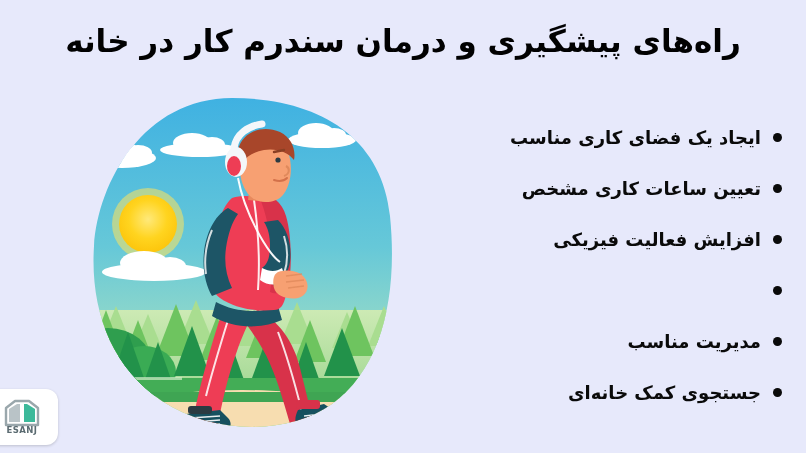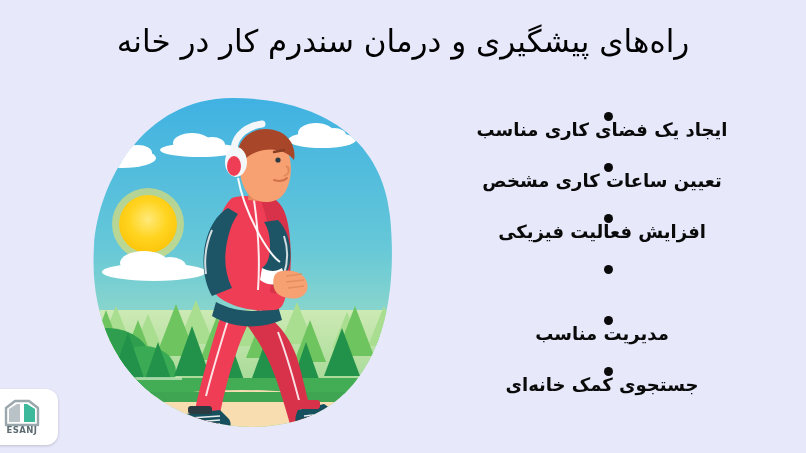--- a/index.html
+++ b/index.html
@@ -10,41 +10,40 @@
     overflow:hidden;position:relative;
   }
   #poster{position:absolute;inset:0;background:#e7e9fb;}
 
   
   .title{
     position:absolute;left:0;right:0;top:22px;
     text-align:center;
     direction:rtl;
     font-size:31px;
-    font-weight:normal;
+    font-weight:bold;
     color:#010101;
     letter-spacing:0px;
     line-height:1.25;
     padding:0 22px;
     box-sizing:border-box;
     white-space:nowrap;
   }
 
   
   .bullets{
     position:absolute;
     right:24px;
     top:112px;
     width:360px;
     direction:rtl;
     text-align:right;
   }
   .bullet-row{
     display:flex;
-    flex-direction:column;
     align-items:center;
     justify-content:flex-start;
     height:51px;
   }
   .dot{
     flex:0 0 auto;
     width:9px;height:9px;
     border-radius:50%;
     background:#0a0a0a;
     margin-left:12px;

